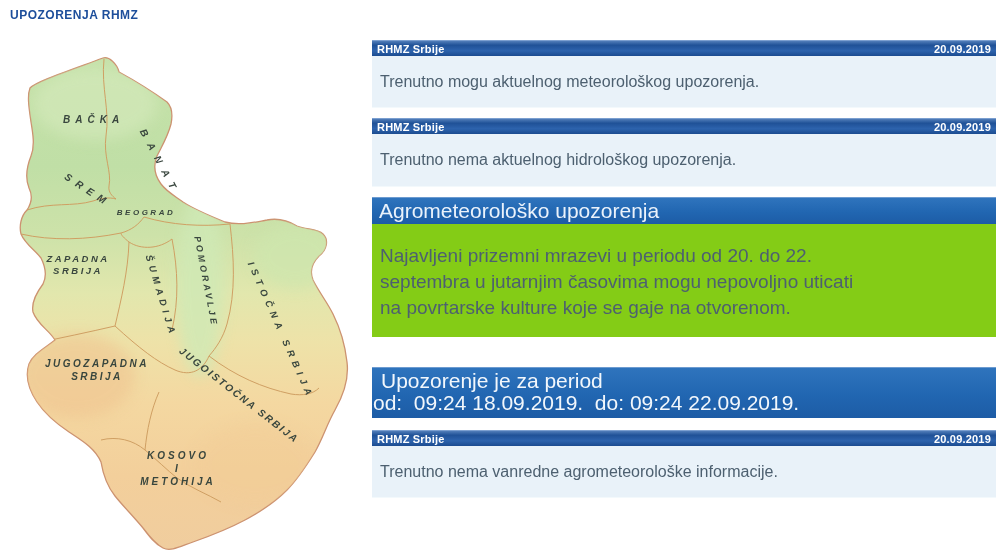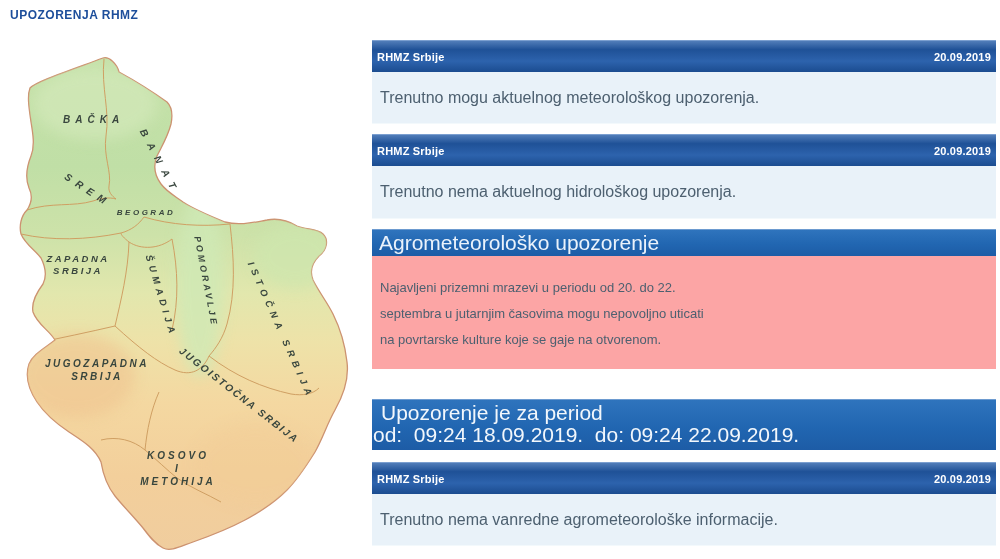--- a/index.html
+++ b/index.html
@@ -11,42 +11,42 @@
     position:absolute;left:10px;top:8px;
     font-size:12px;font-weight:bold;color:#1d4e9b;letter-spacing:.5px;
   }
   
   .map-wrap{position:absolute;left:5px;top:44px;width:350px;height:514px;font-style:italic;}
   .map-wrap svg{display:block;}
   .rg-label{font-family:"Liberation Sans","DejaVu Sans",sans-serif;font-weight:bold;fill:#39463e;}
   
   .panels{position:absolute;left:372px;top:40px;width:624px;}
   .bar-small{
-    height:32px;display:flex;justify-content:space-between;align-items:center;
+    height:16px;display:flex;justify-content:space-between;align-items:center;
     padding:0 5px;box-sizing:border-box;
     background:linear-gradient(180deg,#517db9 0%,#1f5197 28%,#2d63ad 65%,#1b4c90 100%);
     border-top:1px solid #7b9fd0;
   }
   .bar-small .src,.bar-small .date{font-size:11px;font-weight:bold;color:#ffffff;letter-spacing:.2px;}
   .panel-body{
     background:#e9f2f9;color:#4d6070;font-size:16px;
     padding:17px 8px 17px 8px;box-sizing:border-box;height:52px;
     border-bottom:1px solid #f3f9fc;
   }
   .gap10{height:10px;}
   .gap4{height:4px;}
   .gap12{height:12px;}
   .bar-large{
     height:27px;box-sizing:border-box;
     background:linear-gradient(180deg,#2f74bd 0%,#2166b1 55%,#1d5ca6 100%);
     border-top:1px solid #6d9bd0;
     color:#eaf2fb;font-size:21px;line-height:26px;padding-left:7px;
   }
   .agro-body{
-    background:#fca5a5;color:#4d6070;font-size:13px;line-height:26px;
+    background:#84cc16;color:#4d6070;font-size:19px;line-height:26px;
     padding:19px 8px 16px 8px;box-sizing:border-box;white-space:pre-line;
   }
   .bar-period{
     box-sizing:border-box;
     background:linear-gradient(180deg,#2f74bd 0%,#2166b1 55%,#1d5ca6 100%);
     border-top:1px solid #6d9bd0;
     color:#f2f7fc;font-size:21px;line-height:22px;padding:2px 0 4px 0;margin-top:26px;
   }
   .bar-period .line1{padding-left:9px;}
   .bar-period .line2{padding-left:1px;white-space:pre;}
@@ -179,21 +179,21 @@
       <div class="bar-small">
         <span class="src">RHMZ Srbije</span>
         <span class="date">20.09.2019</span>
       </div>
       <div class="panel-body" style="height:53px">Trenutno nema aktuelnog hidrološkog upozorenja.</div>
     </div>
 
     <div class="gap10"></div>
 
     <div>
-      <div class="bar-large">Agrometeorološko upozorenje</div>
+      <div class="bar-large">Agrometeorološko upozorenja</div>
       <div class="agro-body">Najavljeni prizemni mrazevi u periodu od 20. do 22.
 septembra u jutarnjim časovima mogu nepovoljno uticati
 na povrtarske kulture koje se gaje na otvorenom.</div>
       <div class="gap4"></div>
       <div class="bar-period">
         <div class="line1">Upozorenje je za period</div>
         <div class="line2">od:  09:24 18.09.2019.  do: 09:24 22.09.2019.</div>
       </div>
     </div>
 

